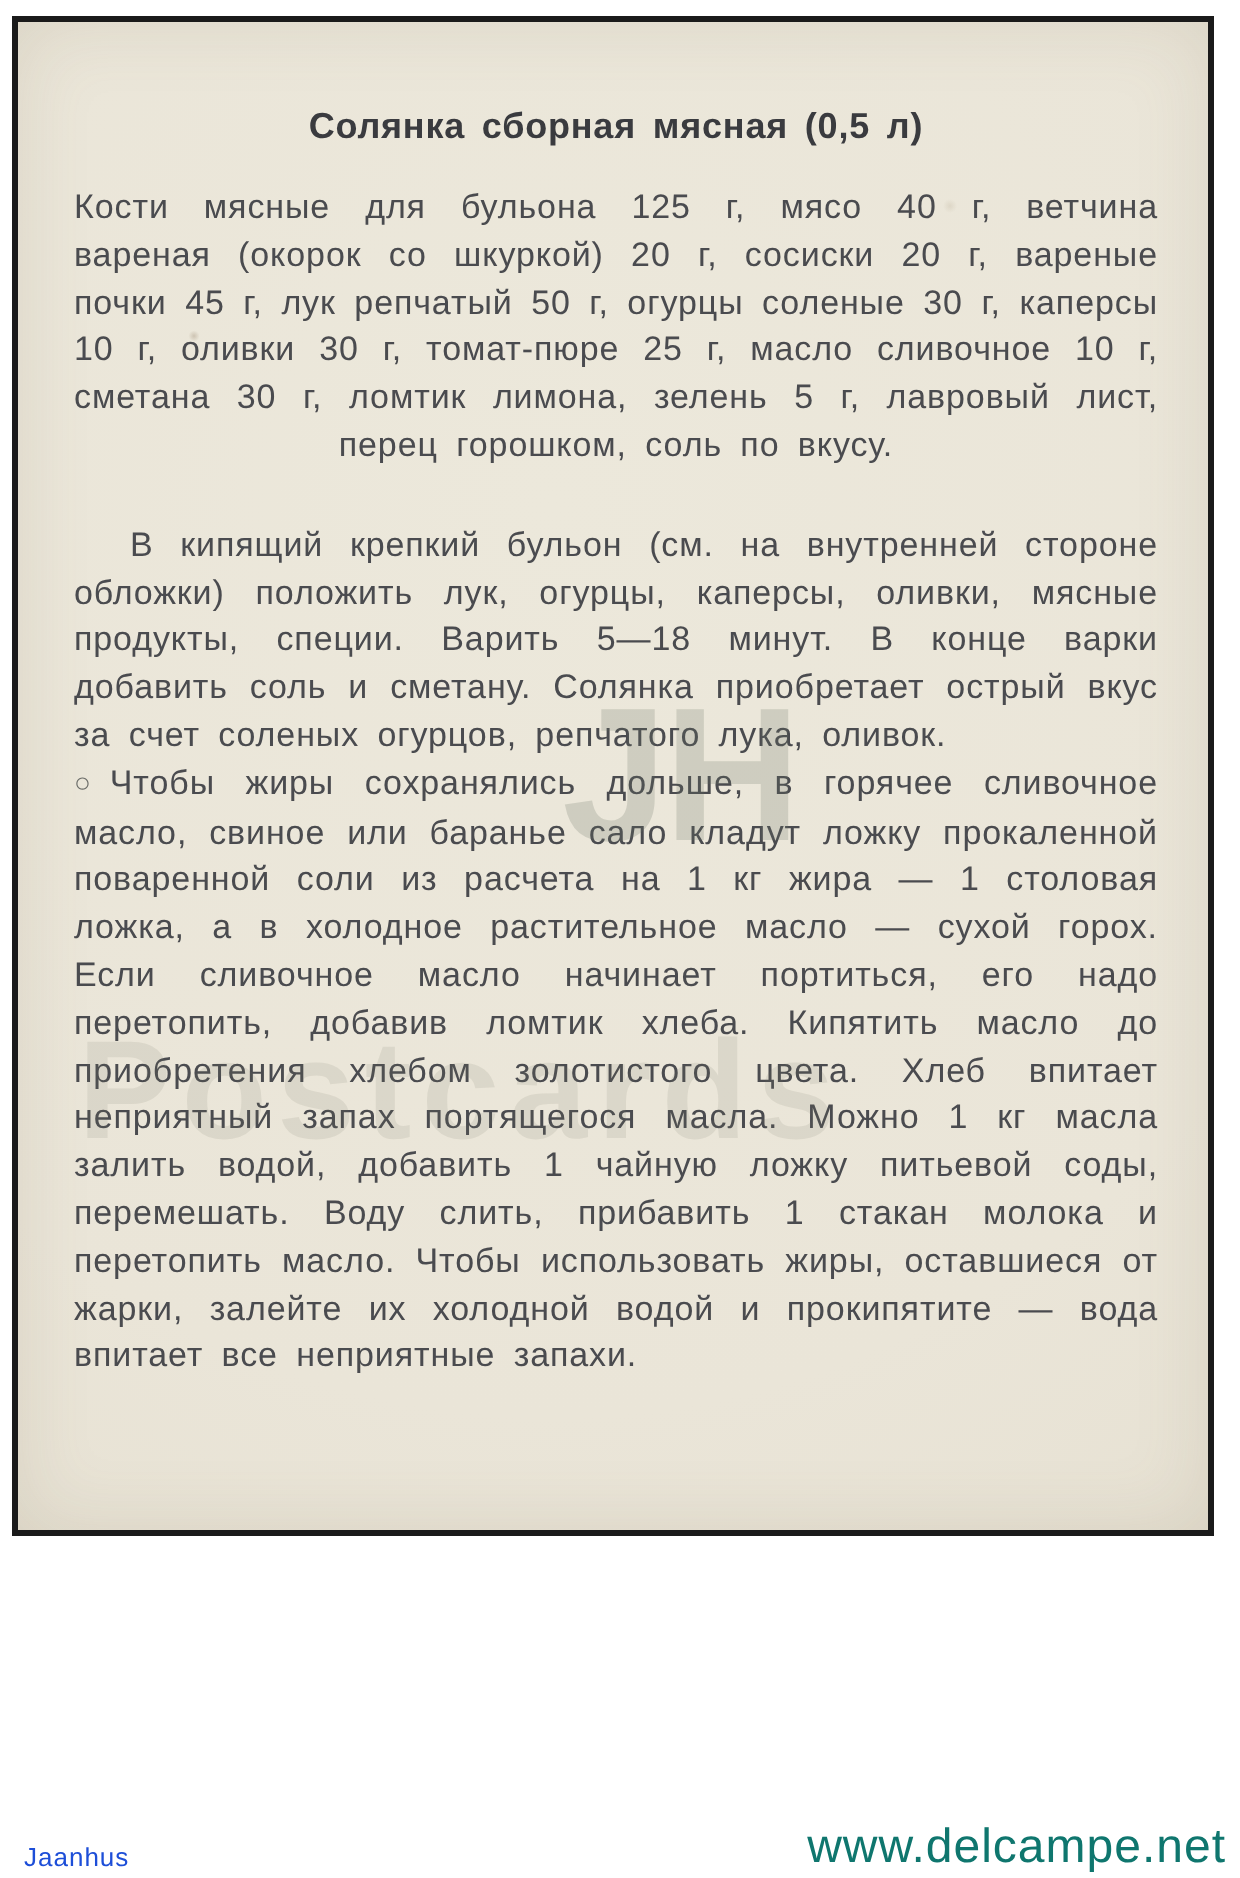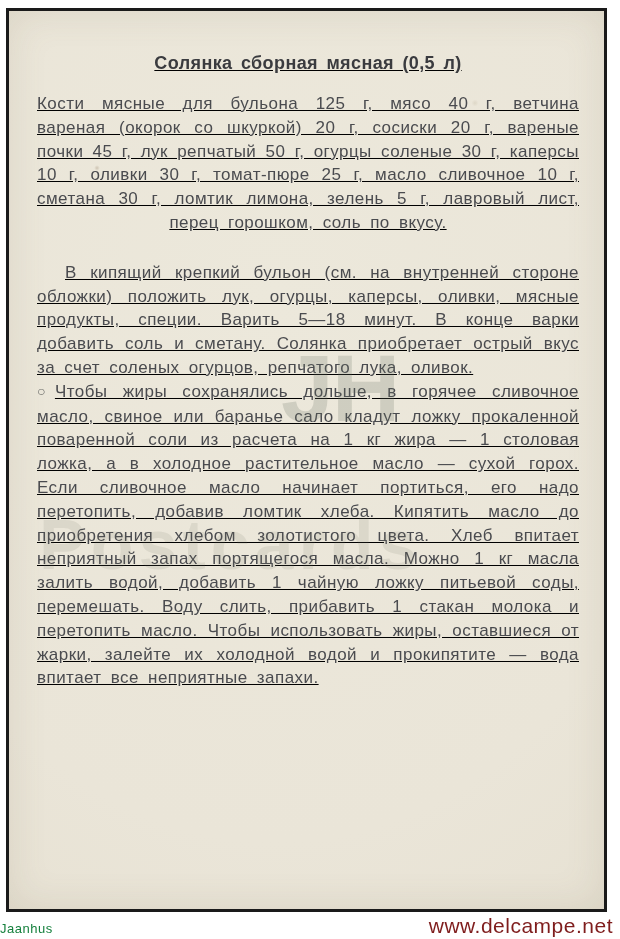--- a/index.html
+++ b/index.html
@@ -14,29 +14,28 @@
     font-family: "Liberation Sans", sans-serif;
     overflow: hidden;
   }
 
   
   .card {
     position: absolute;
     left: 6px;
     top: 8px;
     width: 601px;
-    height: 904px;
+    height: 760px;
     box-sizing: border-box;
     border: 3px solid #1a1a1a;
     background:
       radial-gradient(circle 4px at 88px 157px, rgba(150,130,105,0.35), rgba(150,130,105,0) 70%),
       radial-gradient(circle 5px at 466px 92px, rgba(160,145,115,0.18), rgba(160,145,115,0) 70%),
       radial-gradient(ellipse 130% 110% at 45% 32%, #ece8db 0%, #eae5d8 55%, #e3ddcd 100%);
     box-shadow: inset 0 0 38px rgba(120,105,80,0.14);
-    text-decoration: underline;
   }
 
   .card-content {
     position: relative;
     padding: 42px 25px 0 28px;
     color: #4a4b4f;
     z-index: 2;
   }
 
   .recipe-title {
@@ -107,32 +106,32 @@
   .footer {
     position: absolute;
     left: 0;
     bottom: 0;
     width: 620px;
     height: 23px;
     background: #ffffff;
   }
   .seller {
     position: absolute;
-    left: 0;
+    left: 12px;
     bottom: 3px;
     font-size: 13px;
-    color: #15803d;
+    color: #1d4ed8;
     letter-spacing: 0.5px;
   }
   .site {
     position: absolute;
     right: 7px;
     bottom: 1px;
-    font-size: 21px;
-    color: #7f1d1d;
+    font-size: 24px;
+    color: #0f766e;
     letter-spacing: 0.5px;
   }
 </style>
 </head>
 <body>
 
 <div class="card">
   <div class="card-content">
 
     <h1 class="recipe-title">Солянка сборная мясная (0,5 л)</h1>

